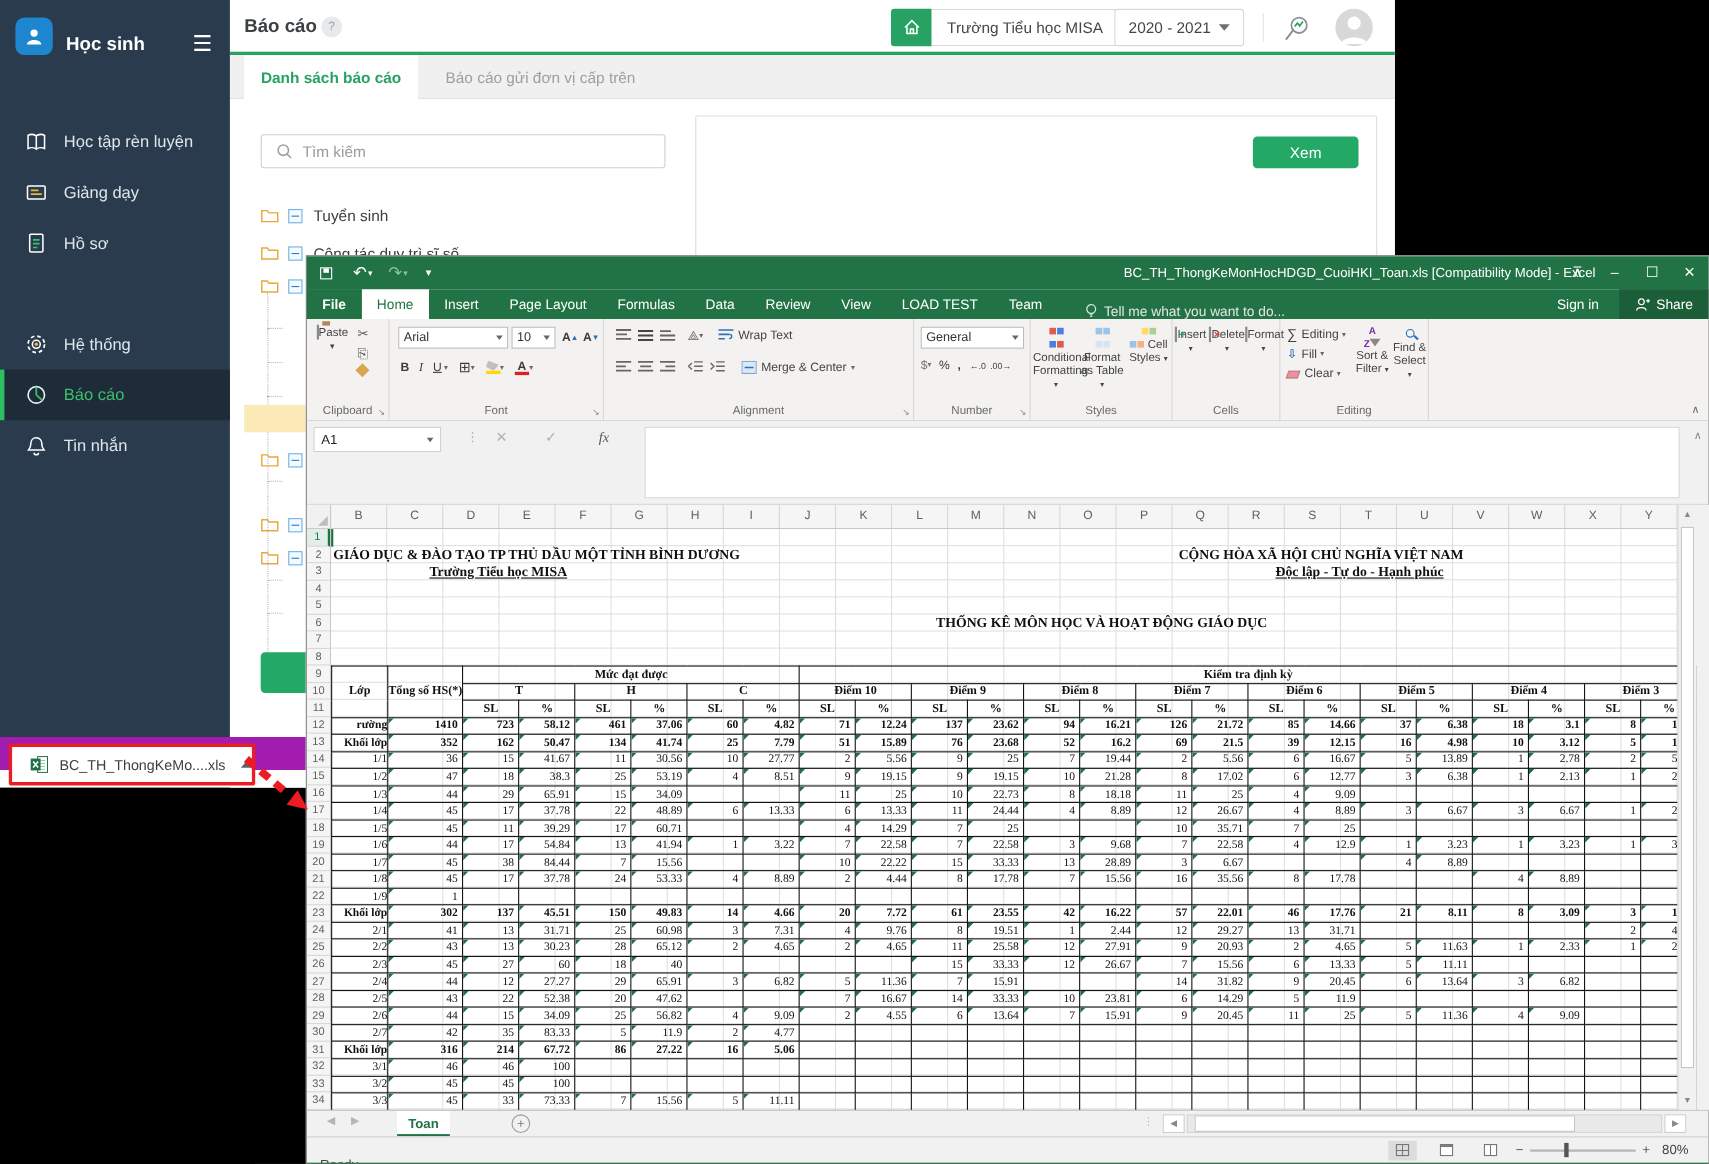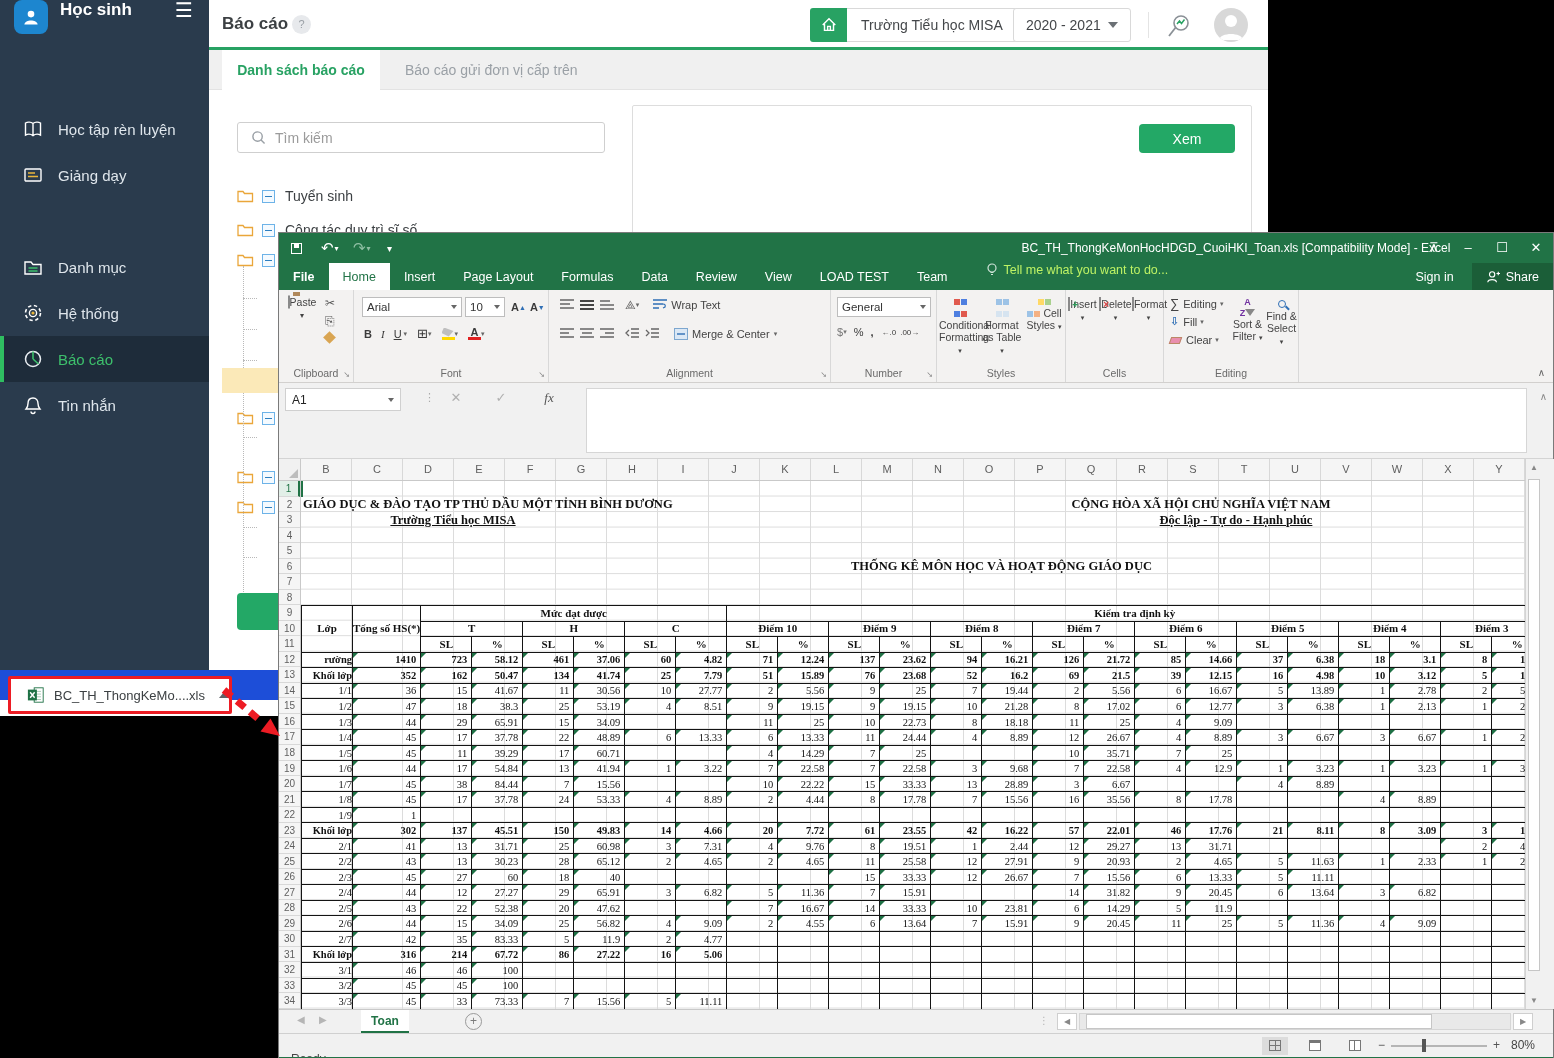--- a/index.html
+++ b/index.html
@@ -22,32 +22,32 @@
     display:flex;align-items:center;padding:0 14px;font-size:14px;color:#44474a;background:#fff}
   #year-box{left:1013px;top:8px;width:118px;height:34px;display:flex;align-items:center;
     justify-content:space-between;padding:0 12px;font-size:14px;color:#44474a}
   .chev-down{width:0;height:0;border-left:5px solid transparent;border-right:5px solid transparent;
     border-top:6px solid #6b7075}
   #topbar-divider{left:1148px;top:12px;width:1px;height:26px;background:#e4e4e4}
   #avatar{left:1214px;top:8px;width:34px;height:34px;border-radius:50%;background:#d8d8d8;overflow:hidden}
 
   
   #sidebar{left:0;top:0;width:209px;height:670px;background:#2a3b4d;z-index:6}
-  #sb-head{height:50px;display:flex;align-items:flex-start}
+  #sb-head{height:50px;display:flex;align-items:flex-end}
   #sb-logo{width:34px;height:34px;margin-left:14px;border-radius:8px;background:#1d86cf;
     display:flex;align-items:center;justify-content:center}
   #sb-title{color:#fff;font-size:17px;font-weight:bold;margin-left:12px;flex:1}
   #sb-burger{color:#fff;font-size:20px;margin-right:16px;letter-spacing:0;line-height:1}
   .sb-item{position:absolute;left:0;width:209px;height:46px;display:flex;align-items:center;color:#dfe6ec;font-size:15px}
   .sb-item .ic{width:22px;height:22px;margin-left:22px;margin-right:14px;flex:none}
   .sb-item.active{background:#1e2c3a;color:#3dc06c}
   .sb-item.active::before{content:'';position:absolute;left:0;top:0;width:4px;height:46px;background:#2fbe61}
 
   
-  #dlbar{left:0;top:670px;width:278px;height:30px;background:#1d4ed8;z-index:7}
+  #dlbar{left:0;top:670px;width:278px;height:30px;background:#a21caf;z-index:7}
   #dlchip{left:8px;top:6px;width:224px;height:38px;border:3px solid #ed1c24;border-radius:2px;
     display:flex;align-items:center;background:#fff}
   #dlchip .fname{font-size:13px;color:#3c4043;margin-left:9px}
   .chev-up{width:0;height:0;border-left:5px solid transparent;border-right:5px solid transparent;
     border-bottom:6px solid #5f6368;margin-left:14px}
   #red-arrow{left:218px;top:684px;width:80px;height:70px;z-index:60;pointer-events:none}
 
   
   #tabstrip{left:209px;top:50px;width:1059px;height:40px;background:#f0f0f0;border-bottom:1px solid #e3e3e3}
   #tab-active{left:13px;top:0;width:158px;height:40px;background:#fff;color:#28a263;font-weight:bold;
@@ -80,21 +80,21 @@
     text-align:center;font-size:12px;color:#fff;white-space:nowrap;overflow:hidden}
   .winctl{position:absolute;top:0;height:30px;width:34px;text-align:center;line-height:30px;color:#fff;font-size:13px}
   .ic-save{width:11px;height:11px;border:1.5px solid #fff;position:relative;display:inline-block}
   .ic-save::after{content:'';position:absolute;left:2px;top:0;width:5px;height:4px;background:#fff}
   .qat .u{font-size:15px} .qat .dim{color:#8fbfa3}
   .mini-chev{font-size:8px;margin-left:1px}
   #xl-menu{left:0;top:30px;width:100%;height:27px;background:#217346;display:flex;align-items:stretch}
   .mtab{color:#fff;font-size:12.5px;padding:0 14px;display:flex;align-items:center}
   .mtab.file{background:#217346;font-weight:bold}
   .mtab.active{background:#fff;color:#217346}
-  #tellme{display:flex;align-items:flex-start;color:#bef264;font-size:12.5px;margin-left:24px}
+  #tellme{display:flex;align-items:flex-end;color:#e5e5e5;font-size:12.5px;margin-left:24px}
   #menu-right{position:absolute;right:0;top:30px;height:27px;display:flex;align-items:center}
   #signin{color:#fff;font-size:12.5px;margin-right:18px}
   #share{height:27px;background:#1b5e38;color:#fff;font-size:12.5px;display:flex;align-items:center;padding:0 14px}
 
   
   #ribbon{left:0;top:57px;width:100%;height:93px;background:#f3f2f1;border-bottom:1px solid #d2d0ce;font-size:11px;color:#444}
   .rgrp{position:absolute;top:0;height:92px;border-right:1px solid #d8d8d8}
   .glabel{position:absolute;bottom:3px;left:0;right:0;text-align:center;color:#6a6a6a;font-size:10.5px}
   .launch{position:absolute;bottom:3px;right:3px;font-size:8px;color:#888}
   .combo{background:#fff;border:1px solid #bdbdbd;height:20px;display:inline-flex;align-items:center;
@@ -318,26 +318,26 @@
         </svg>
       <span>Học tập rèn luyện</span>
     </div>
     <div class="sb-item" style="top:152px">
       <svg class="ic" viewBox="0 0 22 22">
           <rect x="3" y="5" width="16" height="12" rx="1" fill="none" stroke="#fff" stroke-width="1.4"></rect>
           <path d="M6 9 h7 M6 12.5 h10" stroke="#e9b63c" stroke-width="1.6"></path>
         </svg>
       <span>Giảng dạy</span>
     </div>
-    <div class="sb-item" style="top:244px">
+    <div class="sb-item" style="top:198px">
       <svg class="ic" viewBox="0 0 22 22">
-          <path d="M3 6 h6 l2 2.5 h8 V18 H3 Z" fill="none" stroke="#fff" stroke-width="1.4"></path>
-          <path d="M6.5 12 h9 M6.5 15 h9" stroke="#3dc06c" stroke-width="1.5"></path>
-        </svg>
-      <span>Danh mục</span>
+          <rect x="5" y="3" width="12" height="16" rx="1" fill="none" stroke="#fff" stroke-width="1.4"></rect>
+          <path d="M8 8 h6 M8 11.5 h6 M8 15 h4" stroke="#3dc06c" stroke-width="1.5"></path>
+        </svg>
+      <span>Hồ sơ</span>
     </div>
     <div class="sb-item" style="top:290px">
       <svg class="ic" viewBox="0 0 22 22">
           <circle cx="11" cy="11" r="7.5" fill="none" stroke="#fff" stroke-width="1.6" stroke-dasharray="3.4 2.6"></circle>
           <circle cx="11" cy="11" r="3.6" fill="none" stroke="#fff" stroke-width="1.4"></circle>
           <circle cx="11" cy="11" r="1.6" fill="#e9b63c"></circle>
         </svg>
       <span>Hệ thống</span>
     </div>
     <div class="sb-item active" style="top:336px">

